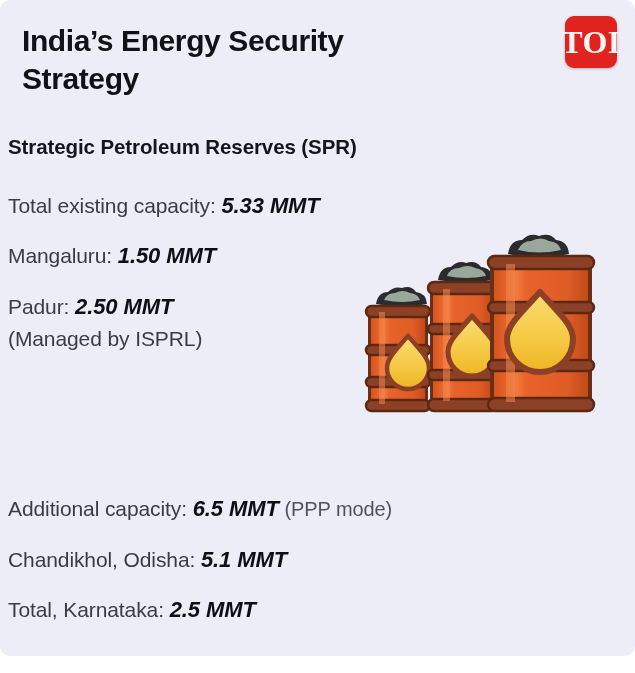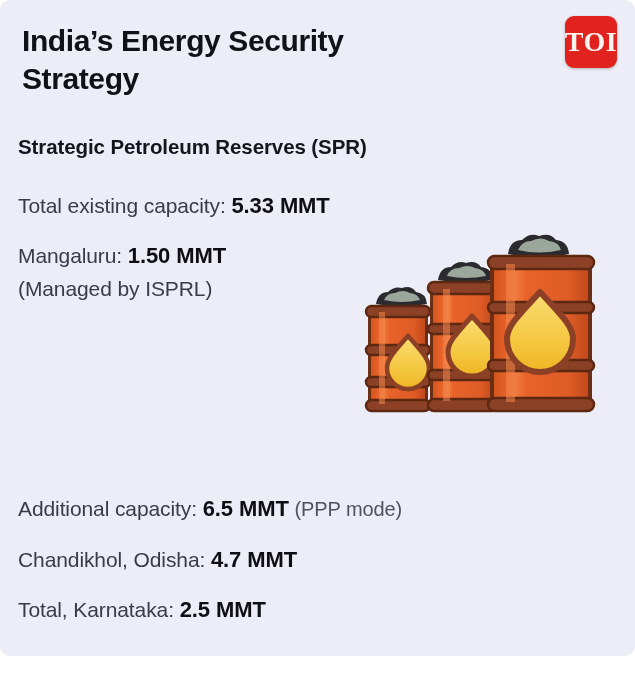--- a/index.html
+++ b/index.html
@@ -50,30 +50,30 @@
     background: #e0231f;
     border-radius: 9px;
     display: flex;
     align-items: center;
     justify-content: center;
     box-shadow: 0 1px 3px rgba(0,0,0,0.25);
   }
   #toi-logo .toi-text {
     color: #fdf3f1;
     font-family: "Liberation Serif", serif;
-    font-size: 28px;
+    font-size: 32px;
     font-weight: bold;
     letter-spacing: 0.5px;
     line-height: 1;
   }
 
   
   .section {
     position: absolute;
-    left: 18px;
+    left: 8px;
     width: 600px;
   }
   #section-spr { top: 134px; }
   #section-expansion { top: 472px; }
 
   .section-heading {
     font-size: 20.5px;
     font-weight: bold;
     color: #15151c;
     letter-spacing: -0.1px;
@@ -87,20 +87,21 @@
     line-height: 1.25;
     margin: 0;
     padding-top: 23px;
     letter-spacing: -0.1px;
     white-space: nowrap;
   }
   .fact-line .val {
     font-weight: bold;
     color: #0e0e14;
     font-size: 22px;
+    font-style: italic;
   }
   .fact-line .note {
     color: #51515d;
     font-weight: normal;
     font-size: 20px;
     margin-top: 40px;
   }
   .subnote {
     font-size: 21px;
     color: #3b3b46;
@@ -139,35 +140,39 @@
       <span>Total existing capacity:</span>
       <span class="val">5.33 MMT</span>
     </p>
 
 
     <p class="fact-line">
       <span>Mangaluru:</span>
       <span class="val">1.50 MMT</span>
     </p>
 
+    <p class="fact-line">
+      <span>Padur:</span>
+      <span class="val">2.50 MMT</span>
+    </p>
 
     <p class="subnote">(Managed by ISPRL)</p>
   </div>
 
   <div class="section" id="section-expansion">
 
     <p class="fact-line">
       <span>Additional capacity:</span>
       <span class="val">6.5 MMT</span>
       <span class="note">(PPP mode)</span>
     </p>
 
     <p class="fact-line">
       <span>Chandikhol, Odisha:</span>
-      <span class="val">4.7 MMT</span>
+      <span class="val">5.1 MMT</span>
     </p>
 
     <p class="fact-line">
       <span>Total, Karnataka:</span>
       <span class="val">2.5 MMT</span>
     </p>
   </div>
 
   <div id="barrels">
     <svg width="240" height="200" viewBox="0 0 240 200" xmlns="http://www.w3.org/2000/svg">

